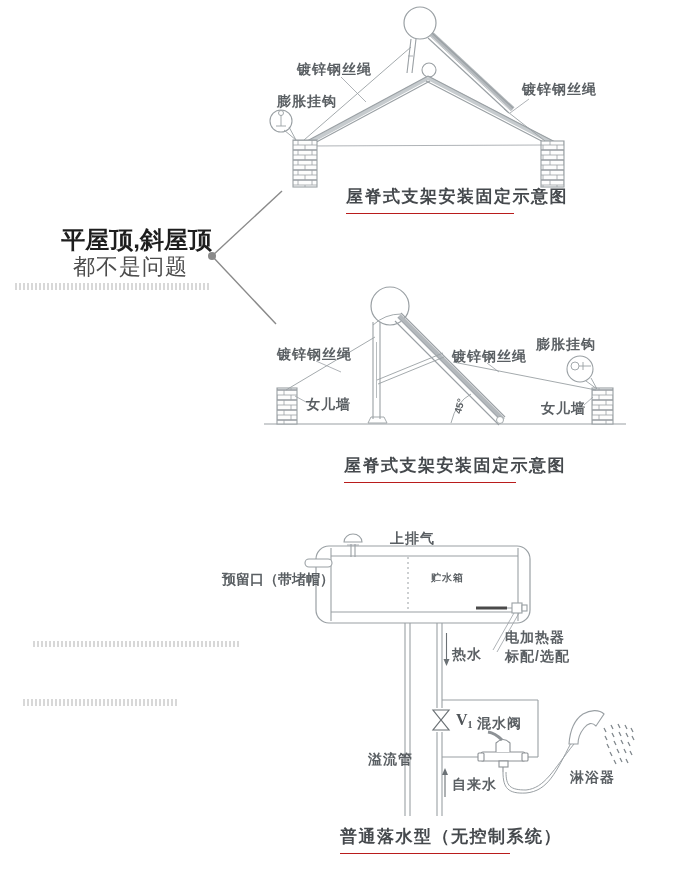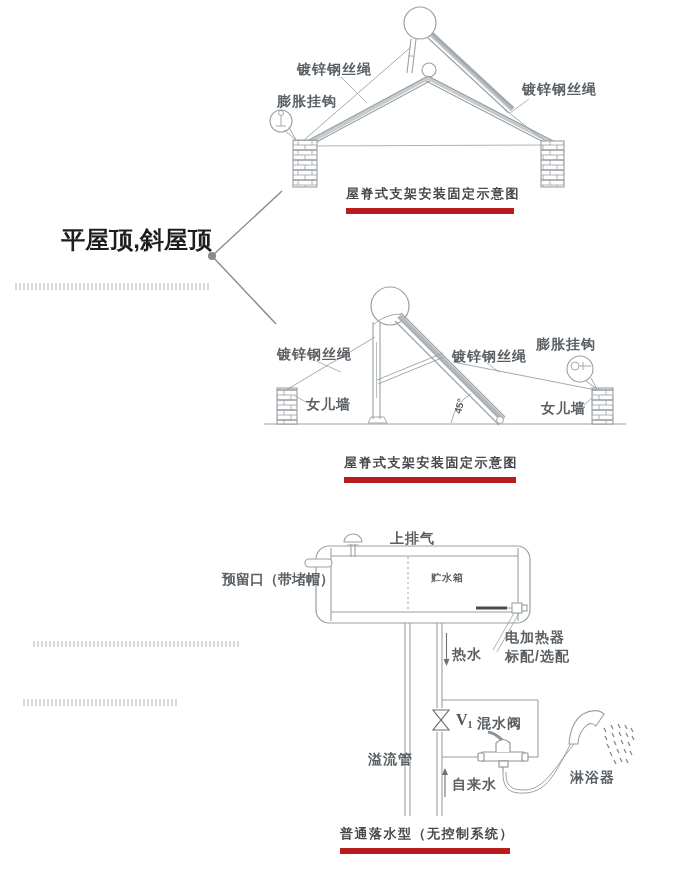--- a/index.html
+++ b/index.html
@@ -1,23 +1,23 @@
 <!DOCTYPE html>
 <html><head>
 <meta charset="utf-8">
 <style>
   html,body{margin:0;padding:0;background:#fff;}
   .page{position:relative;width:699px;height:874px;background:#ffffff;overflow:hidden;
         font-family:"Liberation Sans","DejaVu Sans",sans-serif;}
   svg{position:absolute;left:0;top:0;}
   .label{position:absolute;font-weight:bold;font-size:14px;color:#5a5f63;
          letter-spacing:1px;white-space:nowrap;line-height:1.1;}
-  .caption{position:absolute;font-weight:bold;font-size:13px;color:#45494d;
+  .caption{position:absolute;font-weight:bold;font-size:17px;color:#45494d;
            letter-spacing:1.5px;text-align:center;white-space:nowrap;
-           border-bottom:6px solid #b91c1c;padding-bottom:6px;line-height:1.15;}
+           border-bottom:1px solid #b91c1c;padding-bottom:6px;line-height:1.15;}
   .headline1{position:absolute;left:30px;top:226px;width:158px;text-align:right;
              font-weight:bold;font-size:24px;color:#1d1d1d;letter-spacing:0px;
              line-height:1.2;white-space:nowrap;margin-left:24px;}
   .headline2{position:absolute;left:30px;top:254px;width:158px;text-align:right;
              font-weight:500;font-size:22px;color:#4c4c4c;letter-spacing:1px;
              line-height:1.2;white-space:nowrap;}
   .headline3{position:absolute;left:19px;top:660px;font-weight:bold;font-size:24px;
              color:#1c1c1c;letter-spacing:0.5px;white-space:nowrap;}
   .wm{position:absolute;height:7px;opacity:.33;
       background:repeating-linear-gradient(90deg,#8a8a8a 0 2px,transparent 2px 4px),
@@ -222,20 +222,21 @@
         <path d="M446.5,666 L443.5,659 L449.5,659 Z" fill="#6b7175" stroke="none"></path>
       </g>
       <g stroke="#6b7175">
         <line x1="445" y1="773" x2="445" y2="797"></line>
         <path d="M445,768 L442,775 L448,775 Z" fill="#6b7175" stroke="none"></path>
       </g>
     </g>
   </svg>
 
   <div class="headline1">平屋顶,斜屋顶</div>
+  <div class="headline2">都不是问题</div>
   <div class="wm" style="left:15px;top:283px;width:196px;"></div>
 
   <div class="label" style="left:297px;top:62px;">镀锌钢丝绳</div>
   <div class="label" style="left:277px;top:94px;">膨胀挂钩</div>
   <div class="label" style="left:522px;top:82px;">镀锌钢丝绳</div>
   <div class="caption" style="left:346px;top:187px;width:168px;">屋脊式支架安装固定示意图</div>
 
   <div class="label" style="left:277px;top:347px;">镀锌钢丝绳</div>
   <div class="label" style="left:452px;top:349px;">镀锌钢丝绳</div>
   <div class="label" style="left:536px;top:337px;">膨胀挂钩</div>

